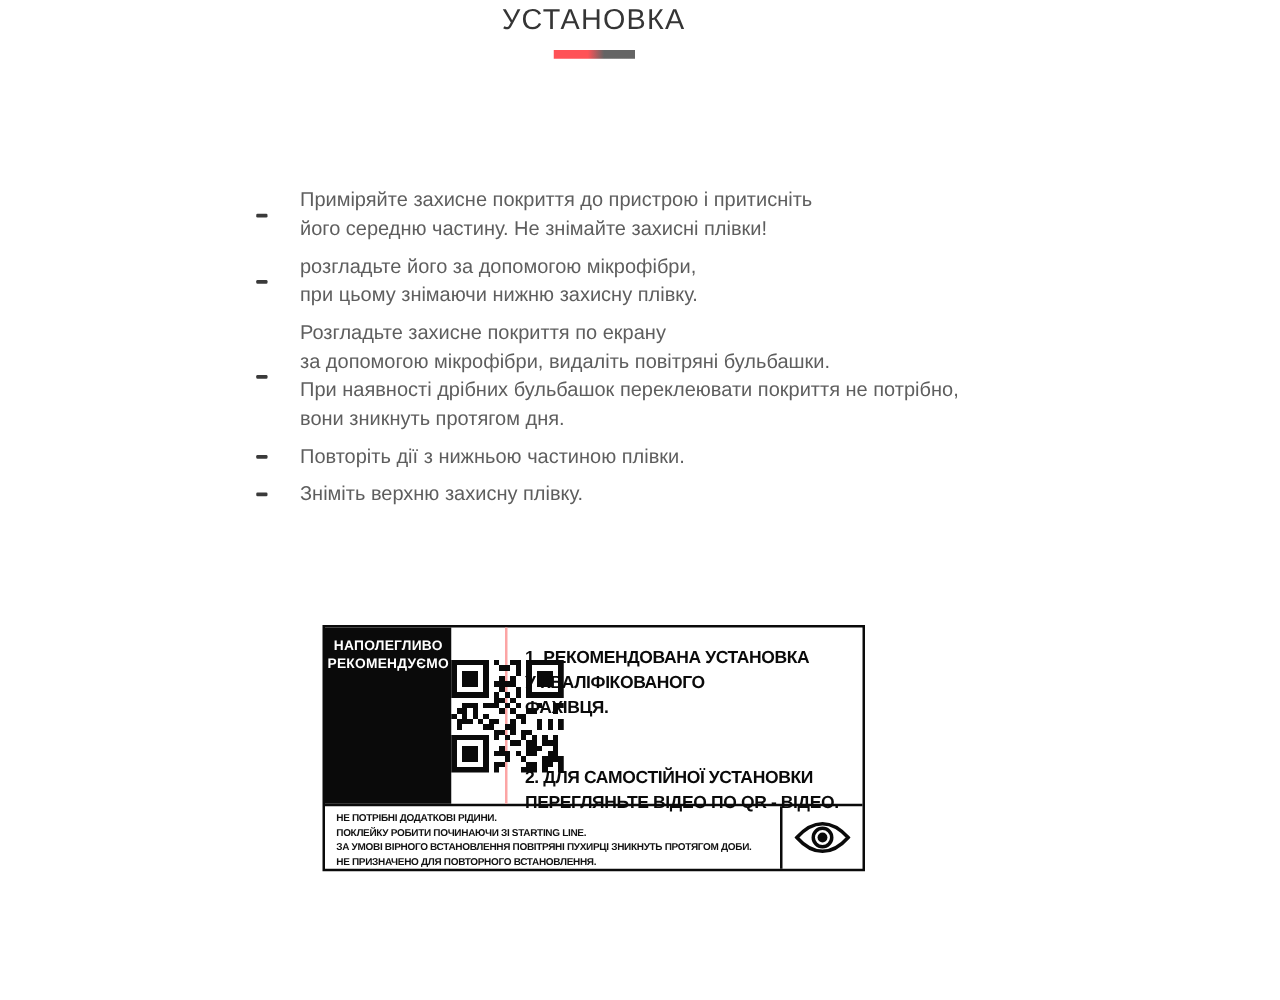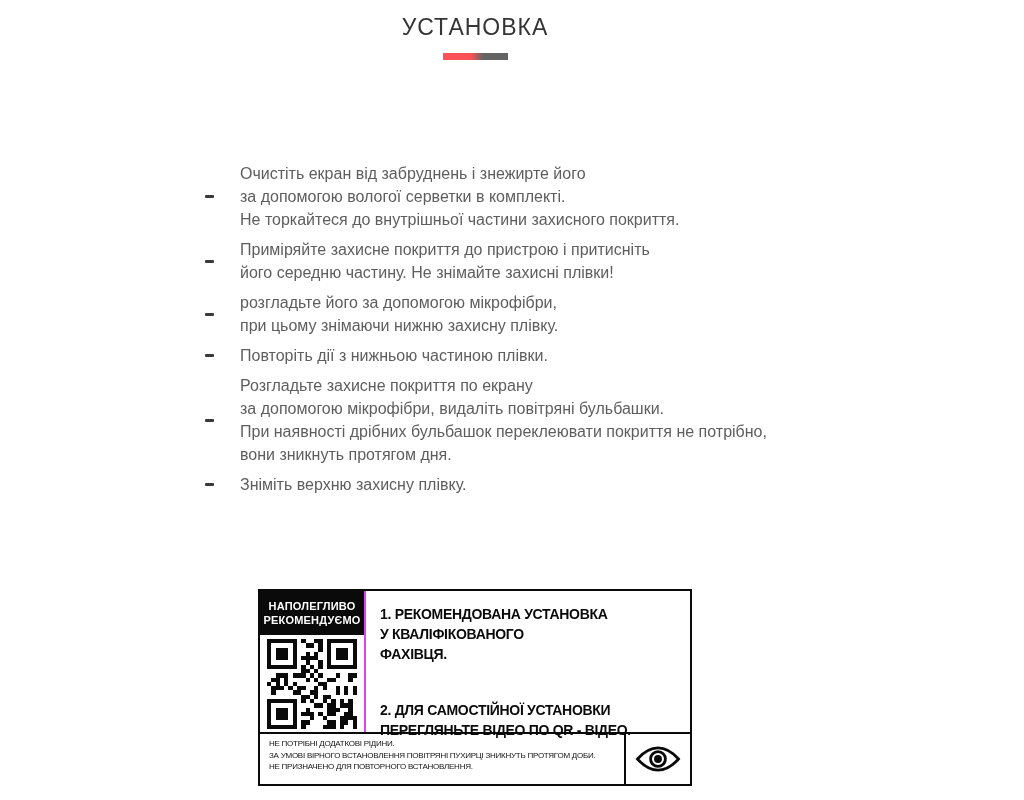--- a/index.html
+++ b/index.html
@@ -6,21 +6,21 @@
   html, body { margin: 0; padding: 0; background: #ffffff; }
   body {
     width: 1024px; height: 800px;
     font-family: "Liberation Sans", sans-serif;
     overflow: hidden;
   }
   .page { width: 950px; position: relative; }
 
   
   .page-title {
-    margin: 12px; padding-top: 1px;
+    margin: 0; padding-top: 1px;
     text-align: center;
     font-size: 23px; line-height: 28px;
     font-weight: 500; letter-spacing: 1px;
     color: #353535;
   }
   .title-divider {
     width: 65px; height: 7px;
     margin: 11px auto 0 auto;
     background: linear-gradient(90deg, #ff5257 0%, #ff5257 42%, #646464 62%, #646464 100%);
   }
@@ -49,23 +49,23 @@
 
   
   .rec-box {
     width: 434px;
     margin: 93px auto 0 auto;
     border: 2px solid #0a0a0a;
     background: #ffffff;
   }
   .rec-top { display: flex; height: 141px; }
   .qr-cell {
-    width: 106px;
-    border-right: 2px solid #d946ef;
-    display: flex; flex-direction: column;
+    width: 146px;
+    border-right: 2px solid #fca5a5;
+    display: flex; 
     flex-shrink: 0;
   }
   .qr-badge {
     background: #0a0a0a; color: #ffffff;
     font-size: 11px; font-weight: 700;
     line-height: 14px; letter-spacing: 0.2px;
     text-align: center;
     padding: 8px 2px;
   }
   .qr-wrap {
@@ -85,21 +85,21 @@
   .rec-point + .rec-point { margin-top: 36px; }
 
   .rec-bottom {
     display: flex;
     border-top: 2px solid #0a0a0a;
     height: 52px;
   }
   .fine-print {
     flex: 1;
     padding: 4px 12px 3px 9px;
-    font-size: 8px; font-weight: 400;
+    font-size: 8px; font-weight: 700;
     line-height: 11.5px; letter-spacing: -0.25px;
     color: #111111;
     white-space: nowrap;
     overflow: hidden;
   }
   .eye-cell {
     width: 66px;
     border-left: 2px solid #0a0a0a;
     display: flex; align-items: center; justify-content: center;
     flex-shrink: 0;
@@ -110,52 +110,44 @@
 
 <div class="page">
 
   <h1 class="page-title">УСТАНОВКА</h1>
   <div class="title-divider"></div>
 
   <div class="instructions">
       <div class="instr-item">
         <span class="instr-dash"></span>
         <div class="instr-lines">
-          <div>Очистіть екран від забруднень і знежирте його</div>
-          <div>за допомогою вологої серветки в комплекті.</div>
-          <div>Не торкайтеся до внутрішньої частини захисного покриття.</div>
-        </div>
-      </div>
-      <div class="instr-item">
-        <span class="instr-dash"></span>
-        <div class="instr-lines">
           <div>Приміряйте захисне покриття до пристрою і притисніть</div>
           <div>його середню частину. Не знімайте захисні плівки!</div>
         </div>
       </div>
       <div class="instr-item">
         <span class="instr-dash"></span>
         <div class="instr-lines">
           <div>розгладьте його за допомогою мікрофібри,</div>
           <div>при цьому знімаючи нижню захисну плівку.</div>
-        </div>
-      </div>
-      <div class="instr-item">
-        <span class="instr-dash"></span>
-        <div class="instr-lines">
-          <div>Повторіть дії з нижньою частиною плівки.</div>
         </div>
       </div>
       <div class="instr-item">
         <span class="instr-dash"></span>
         <div class="instr-lines">
           <div>Розгладьте захисне покриття по екрану</div>
           <div>за допомогою мікрофібри, видаліть повітряні бульбашки.</div>
           <div>При наявності дрібних бульбашок переклеювати покриття не потрібно,</div>
           <div>вони зникнуть протягом дня.</div>
+        </div>
+      </div>
+      <div class="instr-item">
+        <span class="instr-dash"></span>
+        <div class="instr-lines">
+          <div>Повторіть дії з нижньою частиною плівки.</div>
         </div>
       </div>
       <div class="instr-item">
         <span class="instr-dash"></span>
         <div class="instr-lines">
           <div>Зніміть верхню захисну плівку.</div>
         </div>
       </div>
     </div>
 
@@ -393,20 +385,21 @@
           </div>
           <div class="rec-point">
             <div>2. ДЛЯ САМОСТІЙНОЇ УСТАНОВКИ</div>
             <div>ПЕРЕГЛЯНЬТЕ ВІДЕО ПО QR - ВІДЕО.</div>
           </div>
         </div>
     </div>
     <div class="rec-bottom">
       <div class="fine-print">
           <div>НЕ ПОТРІБНІ ДОДАТКОВІ РІДИНИ.</div>
+          <div>ПОКЛЕЙКУ РОБИТИ ПОЧИНАЮЧИ ЗІ STARTING LINE.</div>
           <div>ЗА УМОВІ ВІРНОГО ВСТАНОВЛЕННЯ  ПОВІТРЯНІ ПУХИРЦІ ЗНИКНУТЬ  ПРОТЯГОМ ДОБИ.</div>
           <div>НЕ ПРИЗНАЧЕНО ДЛЯ ПОВТОРНОГО ВСТАНОВЛЕННЯ.</div>
         </div>
       <div class="eye-cell">
         <svg width="46" height="30" viewBox="0 0 56 36">
           <path d="M3 18 Q15 4.5 28 4.5 Q41 4.5 53 18 Q41 31.5 28 31.5 Q15 31.5 3 18 Z" fill="none" stroke="#0a0a0a" stroke-width="3.4"></path>
           <circle cx="28" cy="18" r="9" fill="none" stroke="#0a0a0a" stroke-width="3.4"></circle>
           <circle cx="28" cy="18" r="4.8" fill="#0a0a0a"></circle>
         </svg>
       </div>

